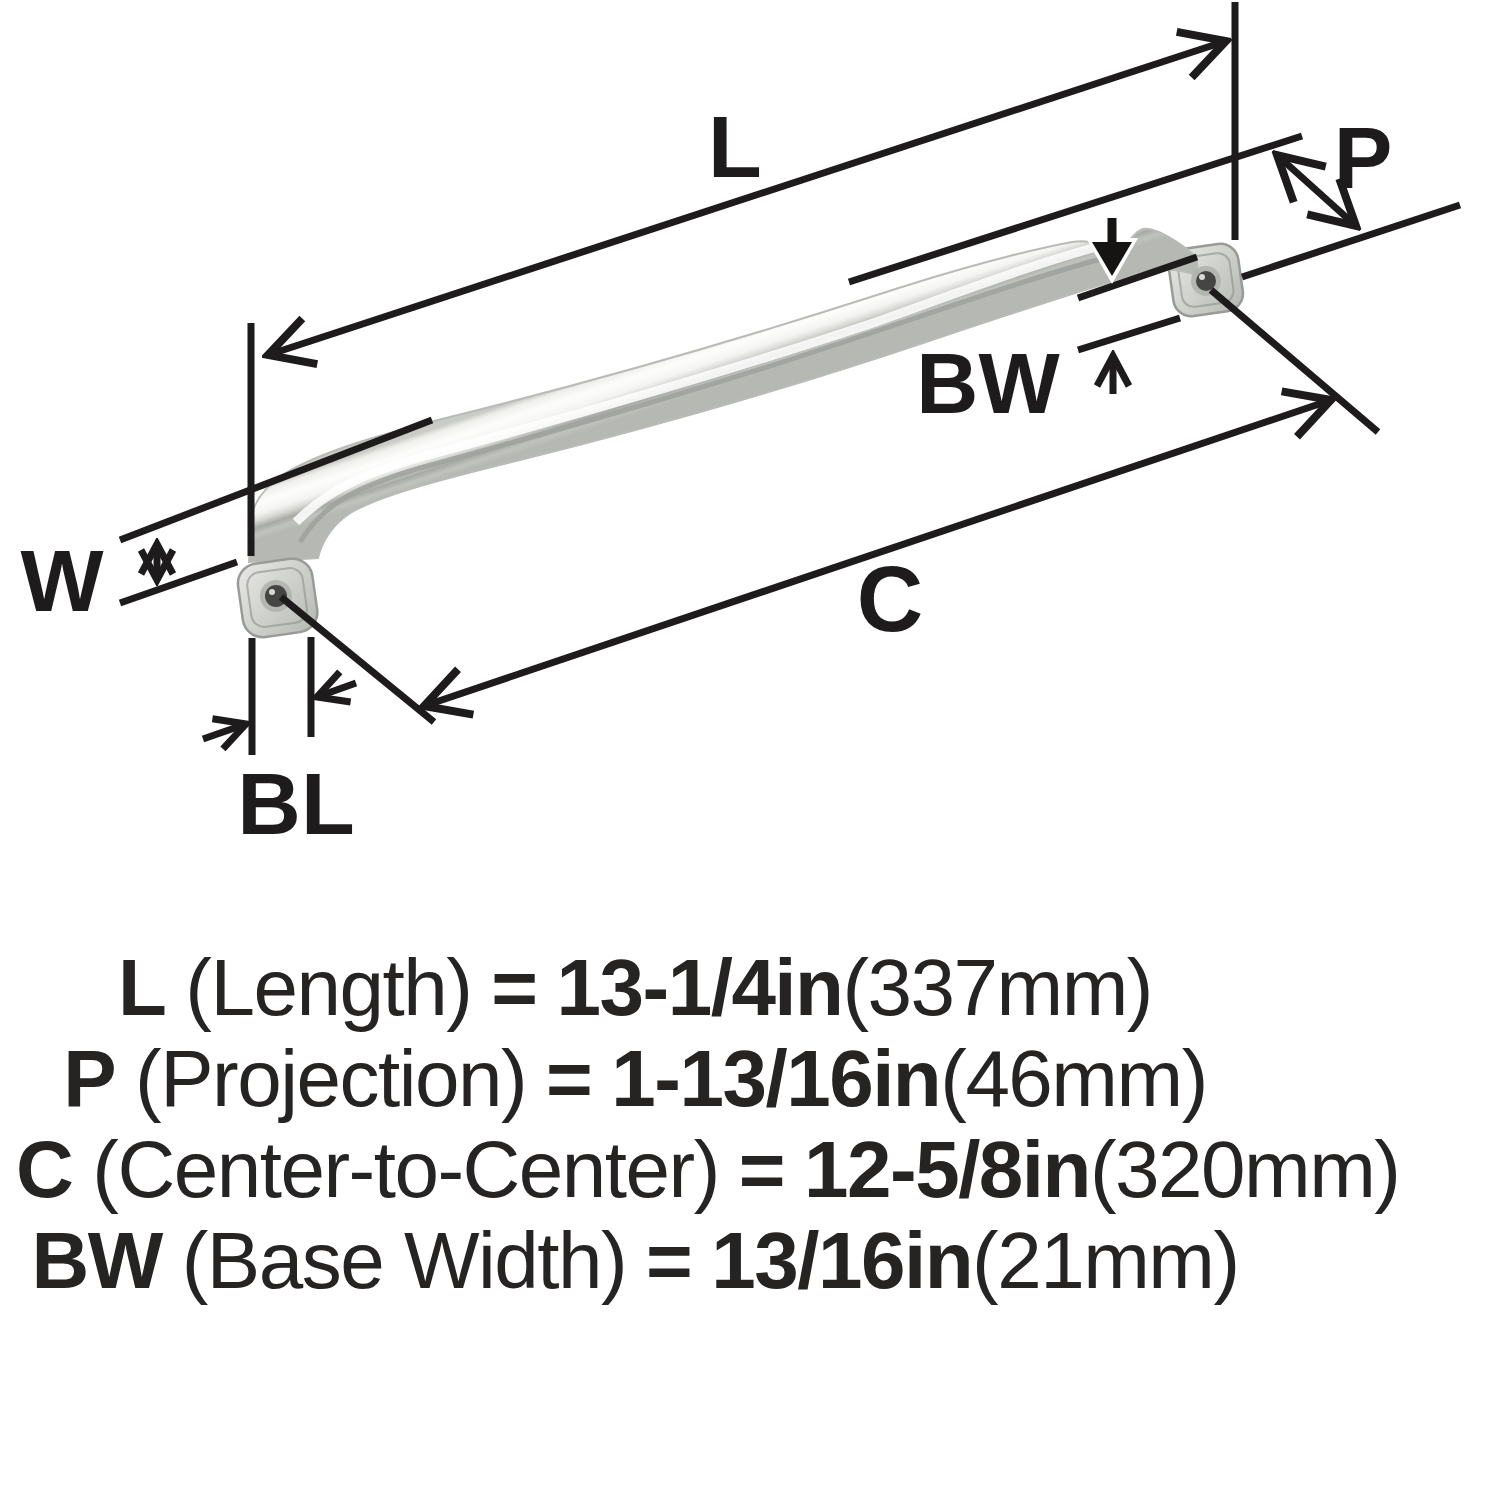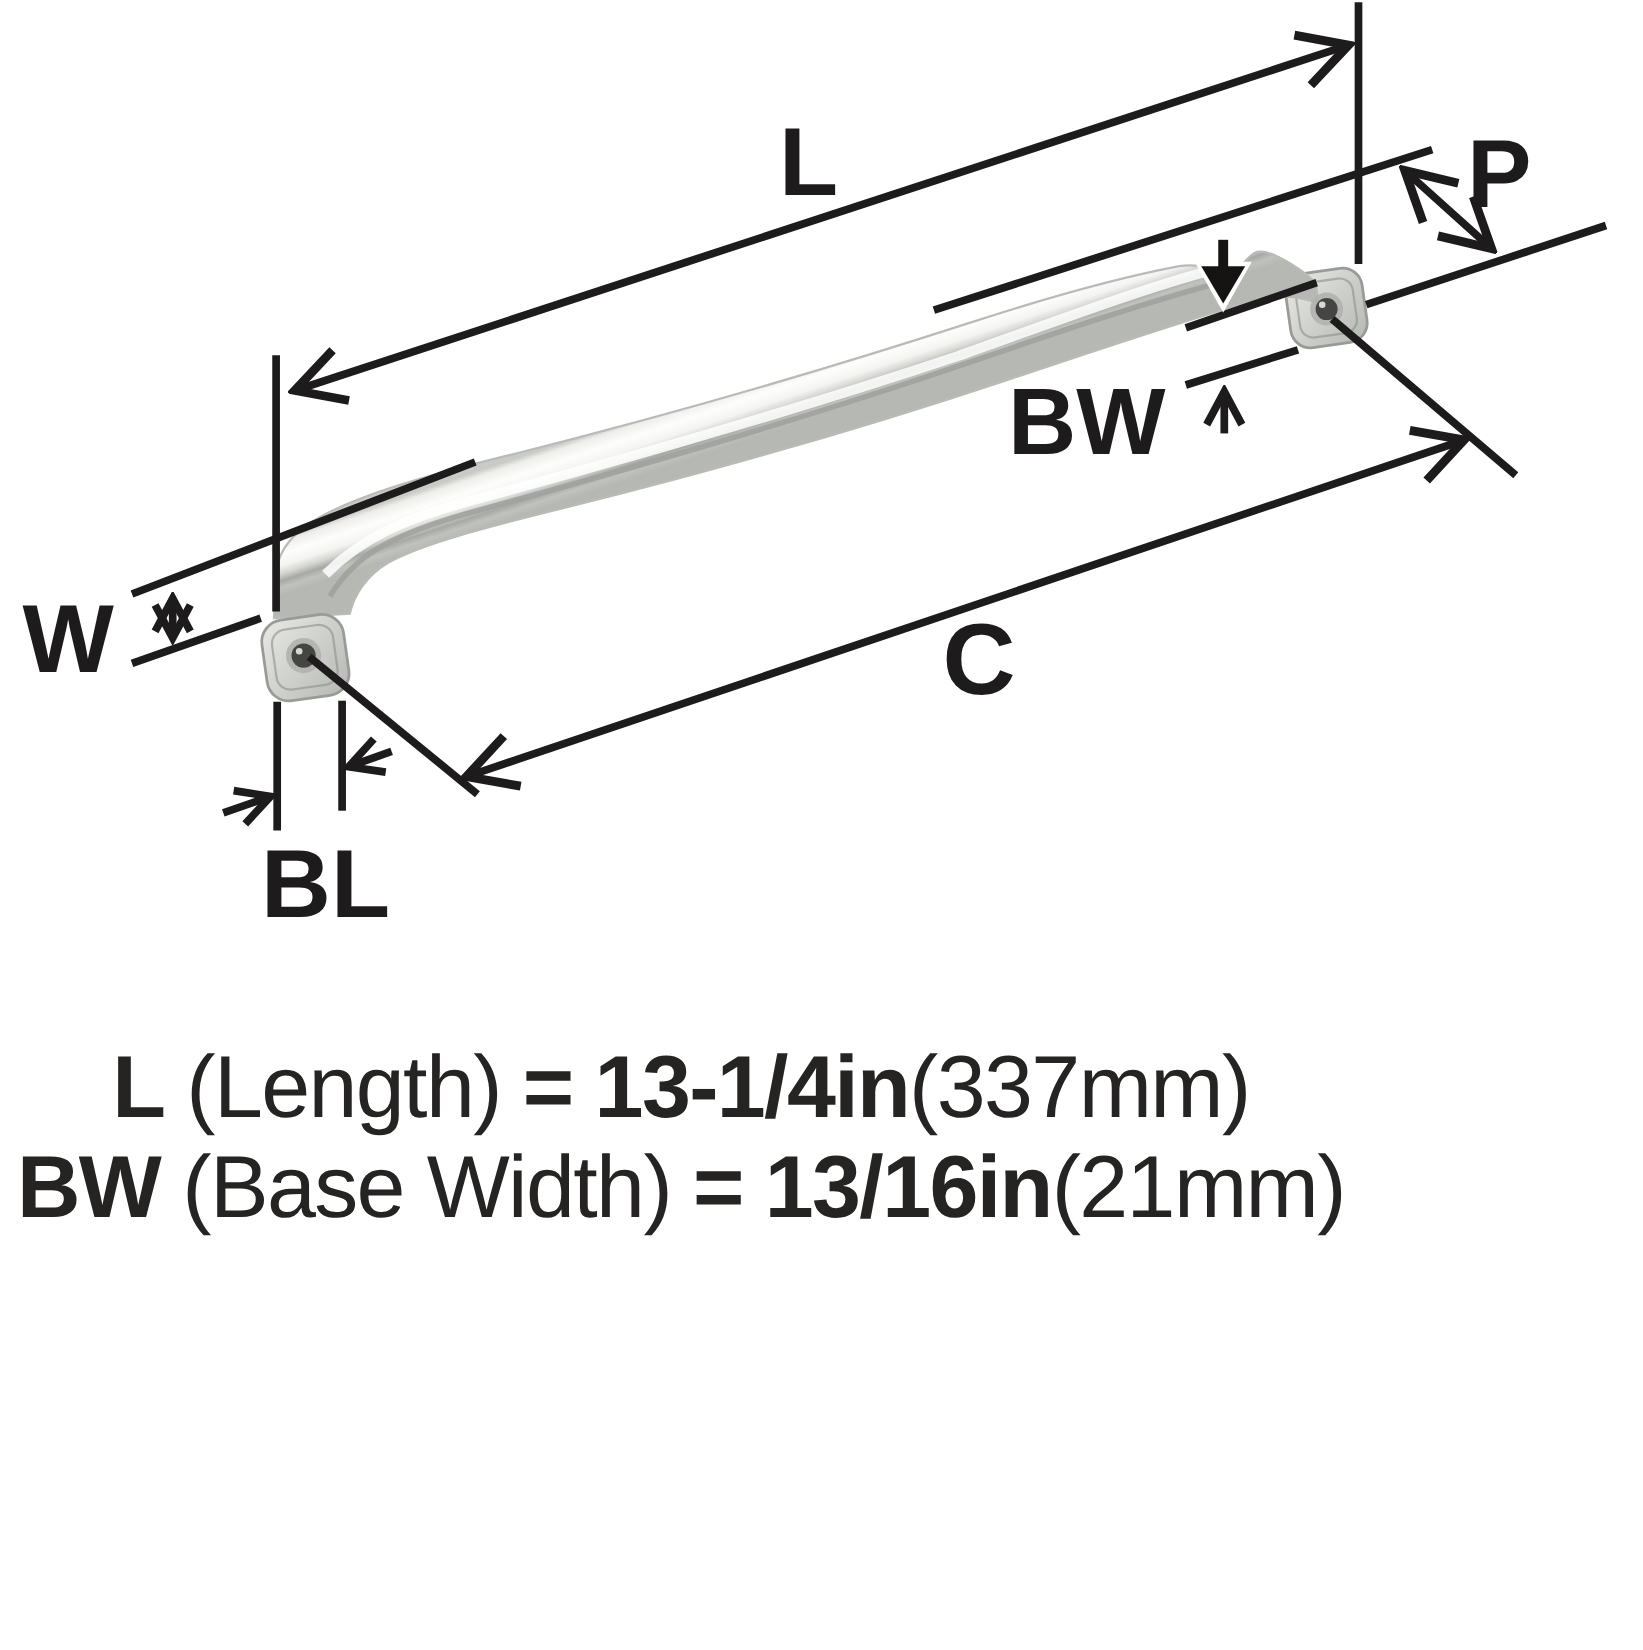--- a/index.html
+++ b/index.html
@@ -8,20 +8,21 @@
     background:#ffffff;
     font-family:"Liberation Sans", sans-serif;
     overflow:hidden;
   }
   .stage{ position:relative; width:1494px; height:1500px; background:#fff; }
   .drawing{ position:absolute; left:0; top:0; }
   .specs{
     position:absolute; left:0; top:942px; width:1238px;
     text-align:center;
     color:#262323;
+    padding-left:16px;
   }
   .spec-line{
     height:91px; line-height:91px;
     font-size:80px; letter-spacing:-1.5px;
     white-space:nowrap;
   }
   .spec-line .abbr{ font-weight:700; margin-right:20px; }
   .spec-line .nm{ font-weight:400; margin-right:20px; }
   .spec-line .eq{ font-weight:700; margin-right:20px; }
   .spec-line .val{ font-weight:700; }
@@ -147,21 +148,27 @@
     <text class="dim-label" x="296" y="834" font-size="88" text-anchor="middle">BL</text>
   </svg>
 
   <div class="specs">
 
     <div class="spec-line">
       <span class="abbr">L</span><span class="nm">(Length)</span><span class="eq">=</span><span class="val">13-1/4in</span><span class="met">(337mm)</span>
     </div>
 
 
+    <div class="spec-line">
+      <span class="abbr">P</span><span class="nm">(Projection)</span><span class="eq">=</span><span class="val">1-13/16in</span><span class="met">(46mm)</span>
+    </div>
 
+    <div class="spec-line">
+      <span class="abbr">C</span><span class="nm">(Center-to-Center)</span><span class="eq">=</span><span class="val">12-5/8in</span><span class="met">(320mm)</span>
+    </div>
 
 
     <div class="spec-line">
       <span class="abbr">BW</span><span class="nm">(Base Width)</span><span class="eq">=</span><span class="val">13/16in</span><span class="met">(21mm)</span>
     </div>
 
   </div>
 </div>
 
 </body></html>

